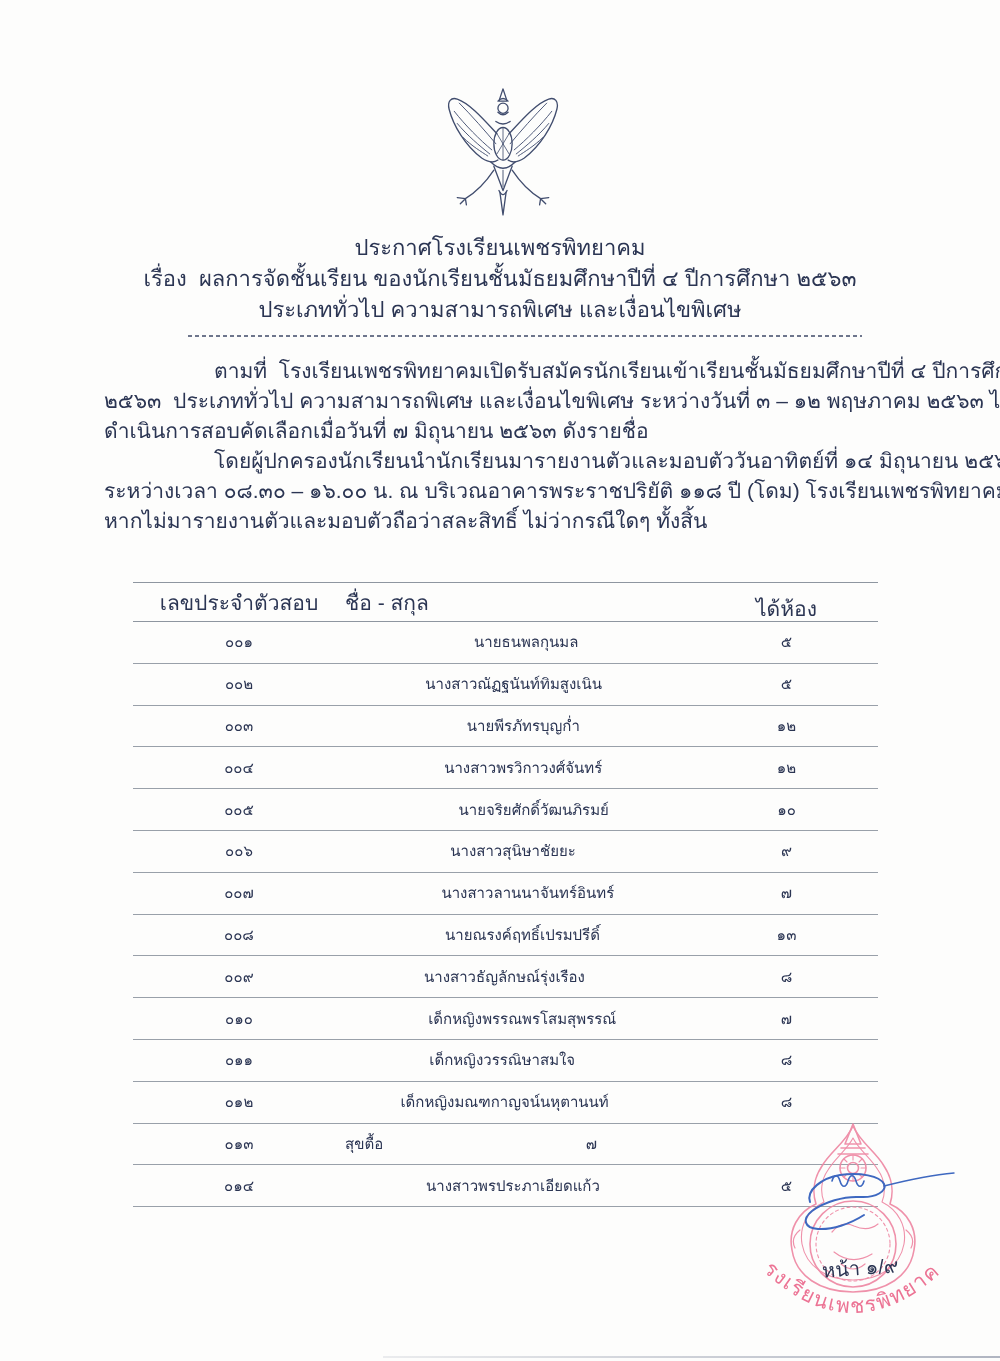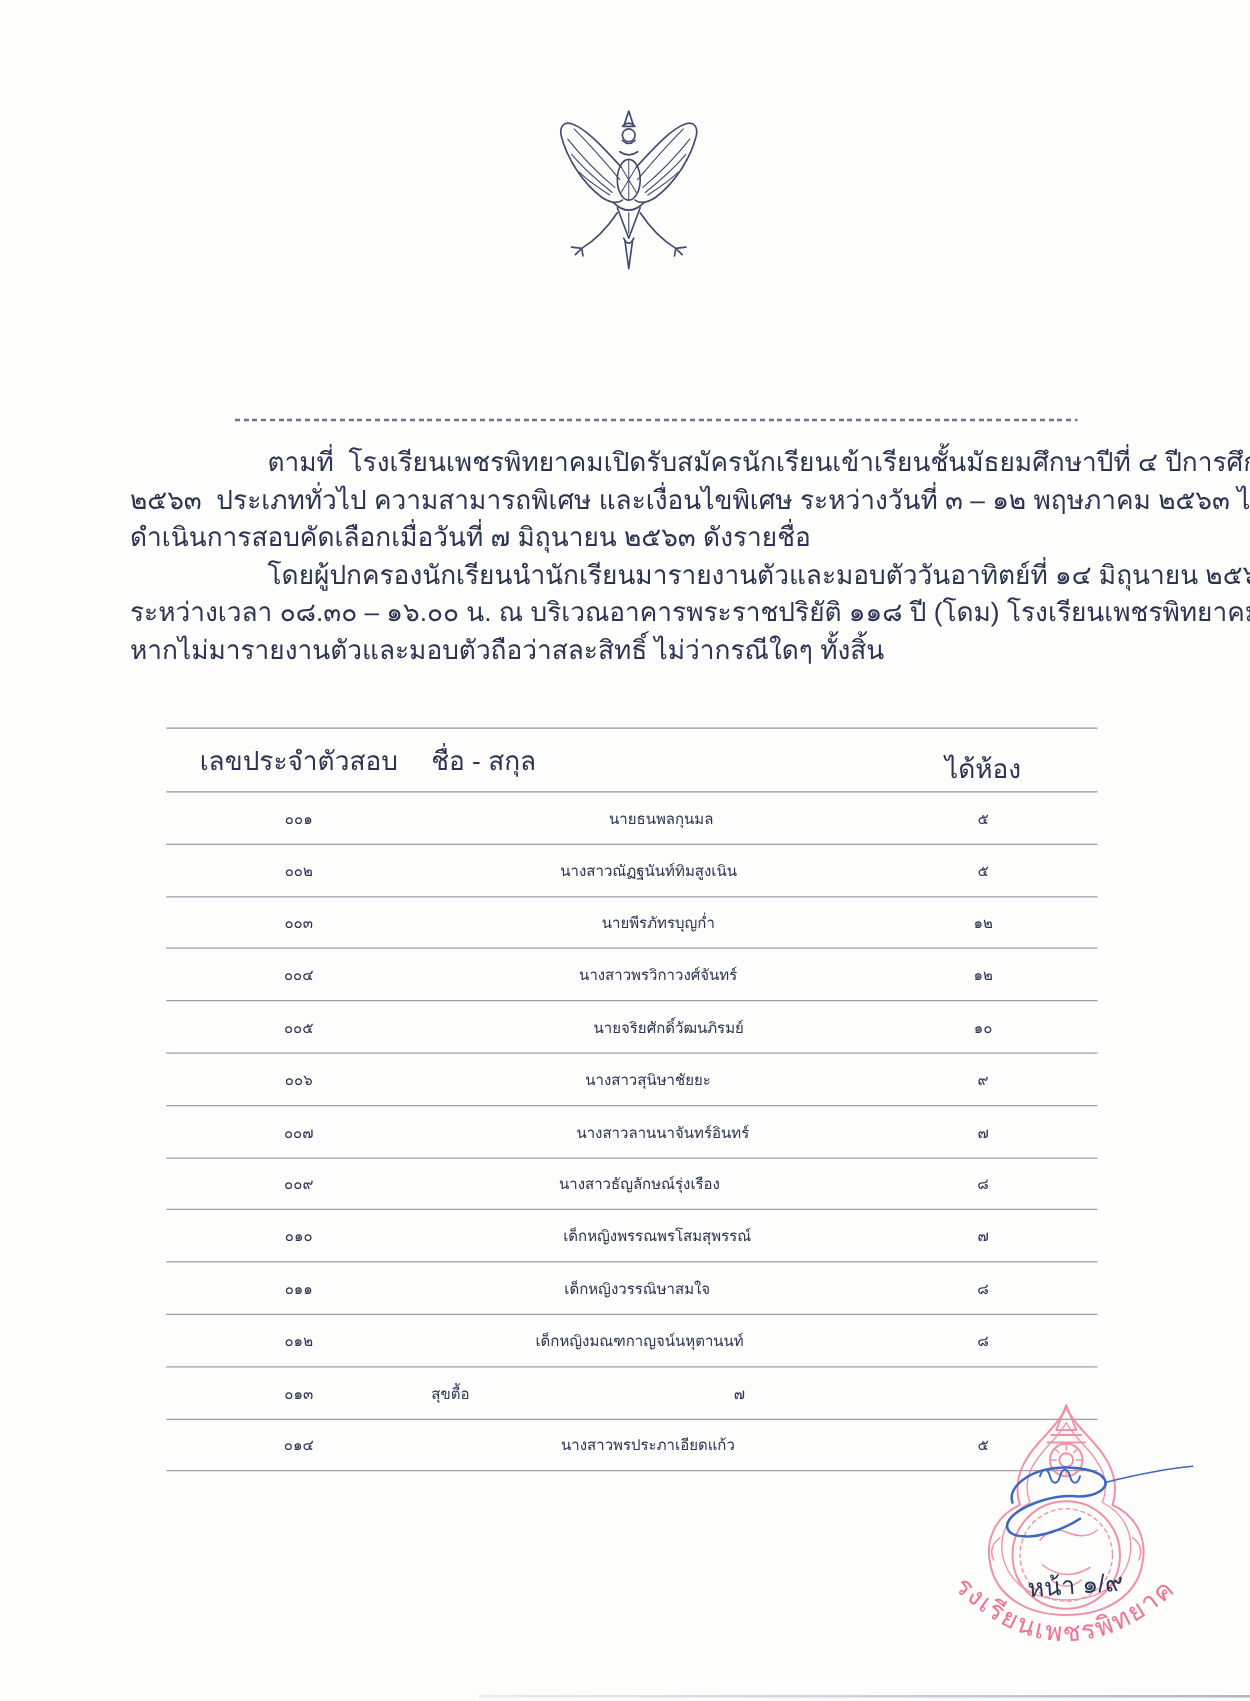--- a/index.html
+++ b/index.html
@@ -27,27 +27,27 @@
     opacity:.8;}
 
   
   .body-block{position:absolute;top:356px;left:104px;width:812px;font-size:21px;}
   .body-line{height:30px;line-height:30px;white-space:pre;}
   .body-line.indent{padding-left:110px;}
   .body-line span.u{text-decoration-thickness:1.5px;text-underline-offset:5px;}
 
   
   .rtable{position:absolute;left:133px;top:582px;width:745px;}
-  .thead{display:flex;align-items:center;height:52px;box-sizing:border-box;
+  .thead{display:flex;align-items:center;height:40px;box-sizing:border-box;
     border-top:1px solid #8e96a0;border-bottom:1px solid #8e96a0;font-size:21px;}
   .th-id{width:212px;text-align:center;}
   .th-name{width:350px;}
   .th-room{width:183px;text-align:center;margin-top:12px;}
   .trow{display:flex;align-items:center;height:41.8px;box-sizing:border-box;
-    border-bottom:1px solid #99a0a9;font-size:12px;}
+    border-bottom:1px solid #99a0a9;font-size:15px;}
   .cell-id{width:212px;text-align:center;}
   .cell-first{width:195px;text-align:right;}
   .cell-last{width:155px;text-align:left;}
   .cell-room{width:183px;text-align:center;}
 
   
   .seal{position:absolute;left:746px;top:1112px;width:222px;height:246px;}
   .seal svg{width:100%;height:100%;}
   .page-label{position:absolute;left:76px;top:140px;font-size:20px;color:#2b3553;
     transform:rotate(-4deg);white-space:nowrap;}
@@ -80,20 +80,25 @@
       <path d="M49,76 Q61,88 73,76"></path>
       <path d="M52,80 L61,104 L70,80"></path>
       <path d="M61,84 L61,100" stroke-width="0.9"></path>
       <path d="M57,104 Q61,112 65,104"></path>
       <path d="M58,106 L61,128 L64,106"></path>
       <path d="M52,84 C44,96 34,106 24,112 M24,112 l-8,-1 M24,112 l-5,5 M24,112 l1,6"></path>
       <path d="M70,84 C78,96 88,106 98,112 M98,112 l8,-1 M98,112 l5,5 M98,112 l-1,6"></path>
     </svg>
   </div>
 
+  <div class="title-block" id="title-block">
+      <div class="title-line">ประกาศโรงเรียนเพชรพิทยาคม</div>
+      <div class="title-line">เรื่อง  ผลการจัดชั้นเรียน ของนักเรียนชั้นมัธยมศึกษาปีที่ ๔ ปีการศึกษา ๒๕๖๓</div>
+      <div class="title-line">ประเภททั่วไป ความสามารถพิเศษ และเงื่อนไขพิเศษ</div>
+    </div>
 
   <div class="divider"></div>
 
   <div class="body-block" id="body-block">
       <div class="body-line indent"><span>ตามที่  โรงเรียนเพชรพิทยาคมเปิดรับสมัครนักเรียนเข้าเรียนชั้นมัธยมศึกษาปีที่ ๔ ปีการศึกษา</span></div>
       <div class="body-line"><span>๒๕๖๓  ประเภททั่วไป ความสามารถพิเศษ และเงื่อนไขพิเศษ ระหว่างวันที่ ๓ – ๑๒ พฤษภาคม ๒๕๖๓ ได้</span></div>
       <div class="body-line"><span>ดำเนินการสอบคัดเลือกเมื่อวันที่ ๗ มิถุนายน ๒๕๖๓ ดังรายชื่อ</span></div>
       <div class="body-line indent"><span>โดยผู้ปกครองนักเรียนนำนักเรียนมารายงานตัวและมอบตัววันอาทิตย์ที่ ๑๔ มิถุนายน ๒๕๖๓</span></div>
       <div class="body-line"><span>ระหว่างเวลา ๐๘.๓๐ – ๑๖.๐๐ น. ณ บริเวณอาคารพระราชปริยัติ ๑๑๘ ปี (โดม) โรงเรียนเพชรพิทยาคม</span></div>
       <div class="body-line"><span class="u">หากไม่มารายงานตัวและมอบตัวถือว่าสละสิทธิ์ ไม่ว่ากรณีใดๆ ทั้งสิ้น</span></div>
@@ -142,20 +147,26 @@
           <div class="cell-last">ชัยยะ</div>
           <div class="cell-room">๙</div>
         </div>
         <div class="trow">
           <div class="cell-id">๐๐๗</div>
           <div class="cell-first">นางสาวลานนา</div>
           <div class="cell-last">จันทร์อินทร์</div>
           <div class="cell-room">๗</div>
         </div>
         <div class="trow">
+          <div class="cell-id">๐๐๘</div>
+          <div class="cell-first">นายณรงค์ฤทธิ์</div>
+          <div class="cell-last">เปรมปรีดิ์</div>
+          <div class="cell-room">๑๓</div>
+        </div>
+        <div class="trow">
           <div class="cell-id">๐๐๙</div>
           <div class="cell-first">นางสาวธัญลักษณ์</div>
           <div class="cell-last">รุ่งเรือง</div>
           <div class="cell-room">๘</div>
         </div>
         <div class="trow">
           <div class="cell-id">๐๑๐</div>
           <div class="cell-first">เด็กหญิงพรรณพร</div>
           <div class="cell-last">โสมสุพรรณ์</div>
           <div class="cell-room">๗</div>

